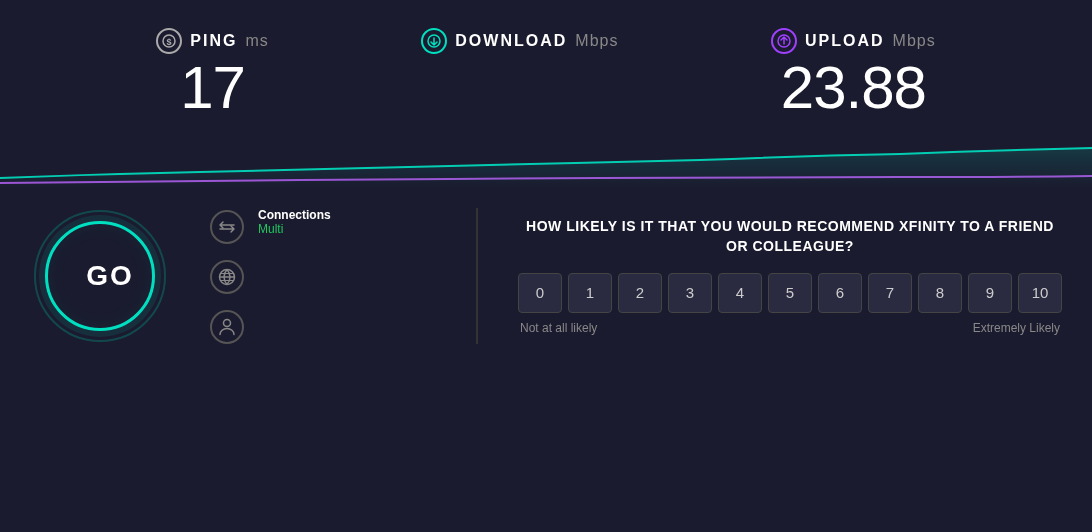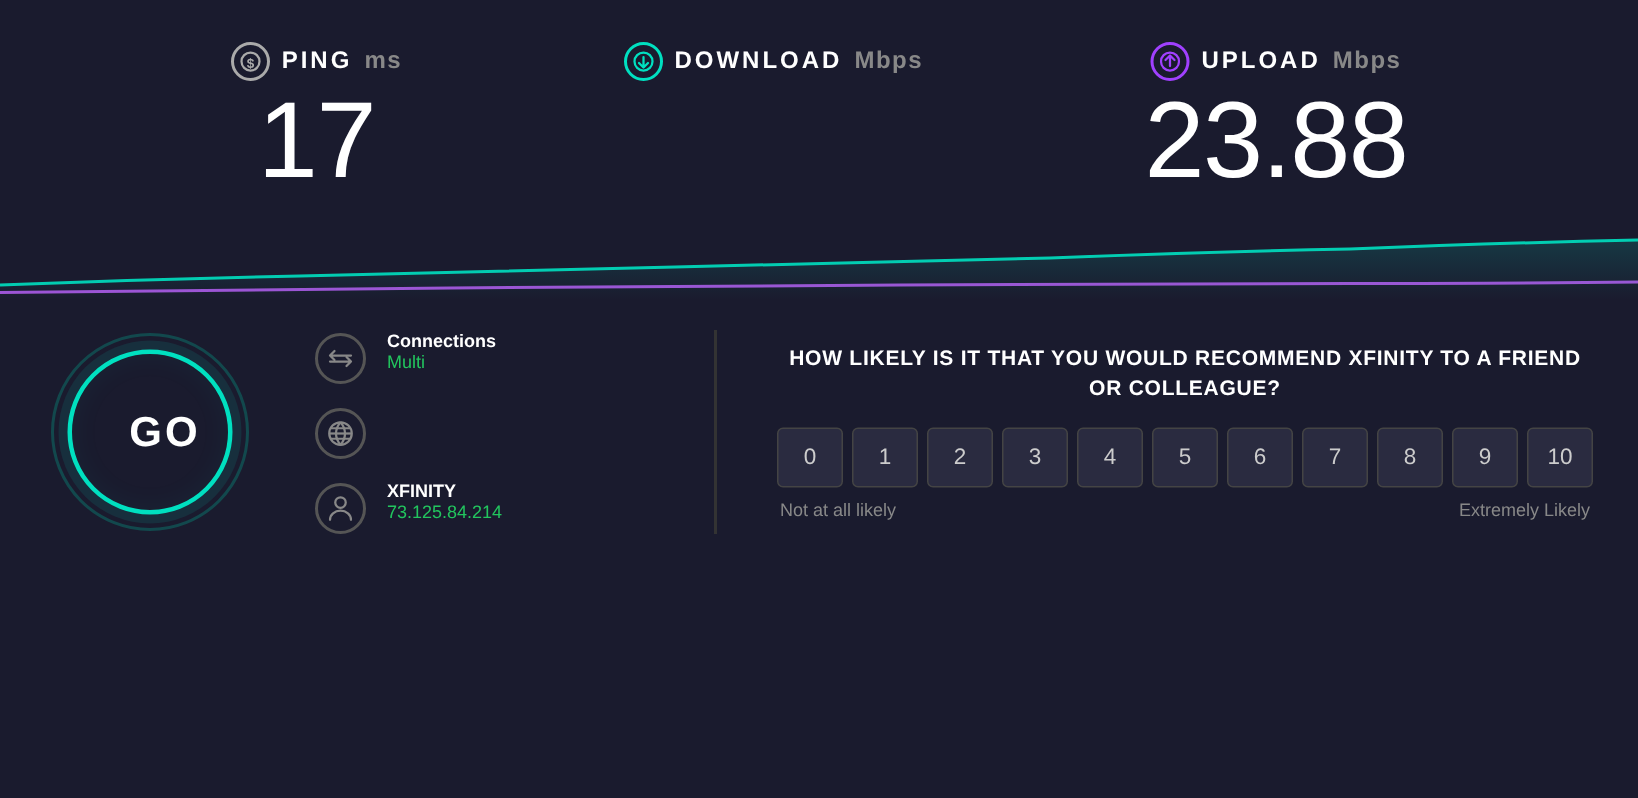--- a/index.html
+++ b/index.html
@@ -69,27 +69,27 @@
 
     .metric-label {
       font-size: 16px;
       font-weight: 700;
       letter-spacing: 2px;
       color: #fff;
     }
 
     .metric-unit {
       font-size: 16px;
-      font-weight: 700;
+      font-weight: 400;
       color: #888;
       letter-spacing: 1px;
     }
 
     .metric-value {
-      font-size: 72px;
+      font-size: 60px;
       font-weight: 300;
       color: #fff;
       line-height: 1;
       letter-spacing: -1px;
     }
 
     
     .graph-area {
       width: 100%;
       height: 60px;
@@ -362,24 +362,20 @@
           </svg>
         </div>
       </div>
 
       <div class="info-row">
         <div class="info-icon">
           <svg width="16" height="18" viewBox="0 0 16 18" fill="none">
             <circle cx="8" cy="5" r="3.5" stroke="#888" stroke-width="1.5"></circle>
             <path d="M1 16.5C1 13.186 4.134 10.5 8 10.5s7 2.686 7 6" stroke="#888" stroke-width="1.5" stroke-linecap="round"></path>
           </svg>
-        </div>
-        <div class="info-text">
-          <span class="info-title">XFINITY</span>
-          <span class="info-subtitle">73.125.84.214</span>
         </div>
       </div>
     </div>
 
     <div class="divider"></div>
 
     <div class="rating-section">
       <div class="rating-question">HOW LIKELY IS IT THAT YOU WOULD RECOMMEND XFINITY TO A FRIEND OR COLLEAGUE?</div>
 
       <div class="rating-buttons">

